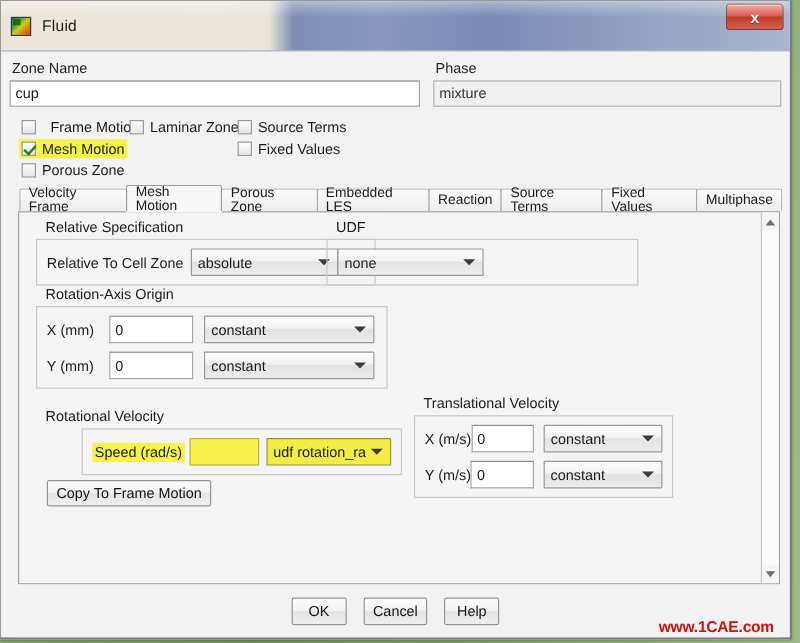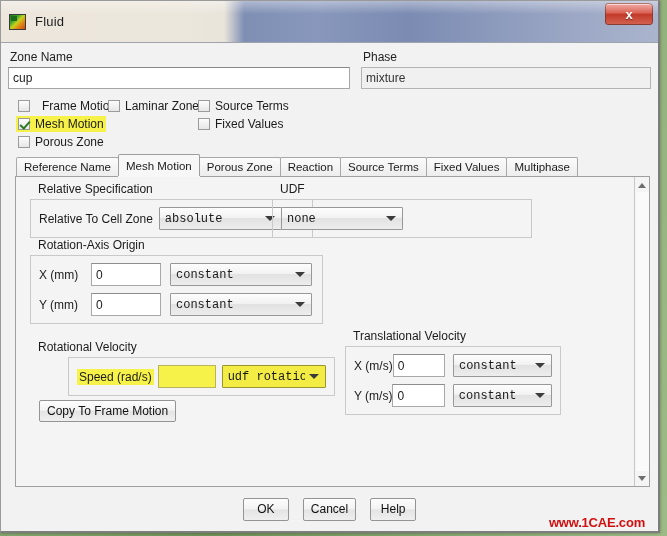--- a/index.html
+++ b/index.html
@@ -272,21 +272,21 @@
     border: 1px solid #989898;
     background: linear-gradient(to bottom, #fdfdfd 0%, #f2f2f2 45%, #e2e2e2 50%, #ededed 100%);
     display: flex; align-items: center;
     font-size: 12px; color: #1a1a1a;
     padding: 0 3px 0 5px;
     cursor: pointer;
     border-radius: 1px;
     overflow: hidden;
   }
   .dd.hl { background: #f2ec45; border-color: #9a9530; }
-  .dd .ddtext { flex: 1 1 auto; white-space: nowrap; overflow: hidden; font-family: Liberation Mono, monospace; }
+  .dd .ddtext { flex: 1 1 auto; white-space: nowrap; overflow: hidden; }
   .dd .arrow {
     width: 0; height: 0; flex: 0 0 auto;
     margin-left: 4px; margin-right: 3px;
     border-left: 5px solid transparent;
     border-right: 5px solid transparent;
     border-top: 5px solid #3b3b3b;
   }
 
   .btn {
     height: 22px;
@@ -393,27 +393,30 @@
         <span>Fixed Values</span>
       </div>
       <div class="cbx p-pz">
         <span class="box"></span>
         <span>Porous Zone</span>
       </div>
     </div>
 
     <div class="tabstrip">
       <div class="tab">
-          <span>Reference Name</span>
+          <span>Velocity Frame</span>
         </div>
       <div class="tab active">
           <span>Mesh Motion</span>
         </div>
       <div class="tab">
           <span>Porous Zone</span>
+        </div>
+      <div class="tab">
+          <span>Embedded LES</span>
         </div>
       <div class="tab">
           <span>Reaction</span>
         </div>
       <div class="tab">
           <span>Source Terms</span>
         </div>
       <div class="tab">
           <span>Fixed Values</span>
         </div>

